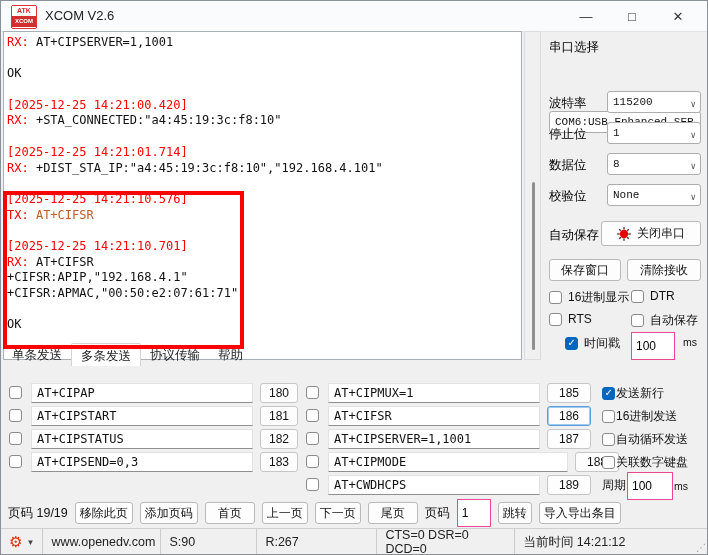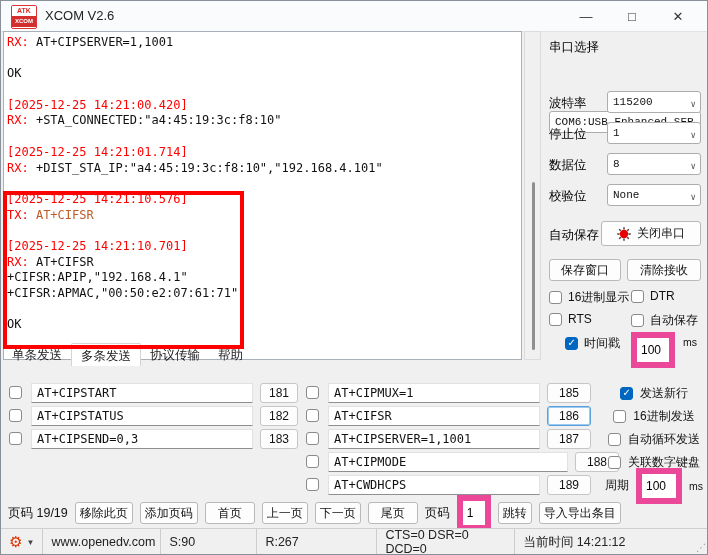--- a/index.html
+++ b/index.html
@@ -30,39 +30,39 @@
   .select{position:absolute;box-sizing:border-box;height:22px;background:#fff;border:1px solid #adadad;border-radius:3px;
     font-family:"Liberation Mono","DejaVu Sans Mono",monospace;font-size:11px;line-height:20px;padding:0 14px 0 5px;
     overflow:hidden;white-space:nowrap;}
   .select .chev{position:absolute;right:4px;top:3px;color:#555;font-size:9px;}
   .btn{box-sizing:border-box;background:#fdfdfd;border:1px solid #b9b9b9;border-radius:3px;display:flex;
     align-items:center;justify-content:center;font-size:12px;color:#111;}
   .cb{width:13px;height:13px;box-sizing:border-box;border:1px solid #8a8a8a;border-radius:3px;background:#fff;flex:0 0 13px;position:relative;}
   .cb.on{background:#0067c0;border-color:#0067c0;}
   .cb.on:after{content:"✓";position:absolute;left:1.5px;top:-1.5px;color:#fff;font-size:10px;}
   .cbrow{position:absolute;display:flex;align-items:center;gap:6px;font-size:12px;}
-  .numin{box-sizing:border-box;height:36px;background:#fff;border:6px solid #ec4899;font-size:12px;padding:0 4px;
+  .numin{box-sizing:border-box;height:28px;background:#fff;border:1px solid #ec4899;font-size:12px;padding:0 4px;
     font-family:"Liberation Sans",sans-serif;}
   
   .tabbar{position:absolute;left:2px;top:344px;height:20px;display:flex;font-size:12.5px;justify-content:space-between;}
   .tab{padding:2px 9px 0 9px;height:18px;color:#222;}
   .tab.active{background:#fff;border:1px solid #d4d4d4;border-bottom:none;margin-top:-2px;padding-top:4px;border-radius:2px 2px 0 0;}
   
   .sendpanel{position:absolute;left:0;top:378px;width:708px;height:121px;background:#f0f0f0;}
   .sendcol{position:absolute;top:3px;}
   .sendrow{display:flex;align-items:center;height:21px;margin-bottom:2px;gap:0;}
   .sendrow .cb{margin-right:9px;}
   .cmdfield{box-sizing:border-box;height:20px;background:#fff;border:1px solid #e2e2e2;border-bottom:1px solid #8f8f8f;
     font-family:"DejaVu Sans Mono","Liberation Mono",monospace;font-size:12px;line-height:18px;padding:0 5px;
     overflow:hidden;white-space:nowrap;}
   .numbtn{box-sizing:border-box;height:20px;background:#fdfdfd;border:1px solid #c6c6c6;border-radius:3px;
     display:flex;align-items:center;justify-content:center;font-size:12px;margin-left:7px;}
   .numbtn.focus{border:1px solid #5ba0dc;box-shadow:0 0 0 1px #9cc9ef inset;}
   .optcol{position:absolute;left:601px;top:3px;width:104px;font-size:12px;}
-  .optrow{display:flex;align-items:center;gap:7px;height:23px;justify-content:center;}
+  .optrow{display:flex;align-items:center;gap:1px;height:23px;}
   
   .pagebar{position:absolute;left:0;top:499px;width:708px;height:26px;display:flex;align-items:center;
     padding-left:7px;box-sizing:border-box;gap:7px;font-size:12.5px;}
   .pbtn{height:22px;padding:0 4px;}
   .pbtn.wide{padding:0 12px;text-align:right;}
   
   .statusbar{position:absolute;left:0;top:527px;width:708px;height:27px;border-top:1px solid #cfcfcf;background:#f0f0f0;
     display:flex;align-items:center;font-size:12.5px;color:#222;box-sizing:border-box;}
   .seg{height:100%;display:flex;align-items:center;padding:0 8px;border-right:1px solid #cdcdcd;box-sizing:border-box;}
   .gear{color:#e03000;font-size:15px;margin-right:4px;}
@@ -166,20 +166,25 @@
       <div class="tab">单条发送</div>
       <div class="tab active">多条发送</div>
       <div class="tab">协议传输</div>
       <div class="tab">帮助</div>
     </div>
 
   <div class="sendpanel">
     <div class="sendcol" id="colLeft" style="left:8px;">
         <div class="sendrow">
           <div class="cb"></div>
+          <div class="cmdfield" style="width: 222px;">AT+CIPAP</div>
+          <div class="numbtn" style="width: 38px;">180</div>
+        </div>
+        <div class="sendrow">
+          <div class="cb"></div>
           <div class="cmdfield" style="width: 222px;">AT+CIPSTART</div>
           <div class="numbtn" style="width: 38px;">181</div>
         </div>
         <div class="sendrow">
           <div class="cb"></div>
           <div class="cmdfield" style="width: 222px;">AT+CIPSTATUS</div>
           <div class="numbtn" style="width: 38px;">182</div>
         </div>
         <div class="sendrow">
           <div class="cb"></div>

